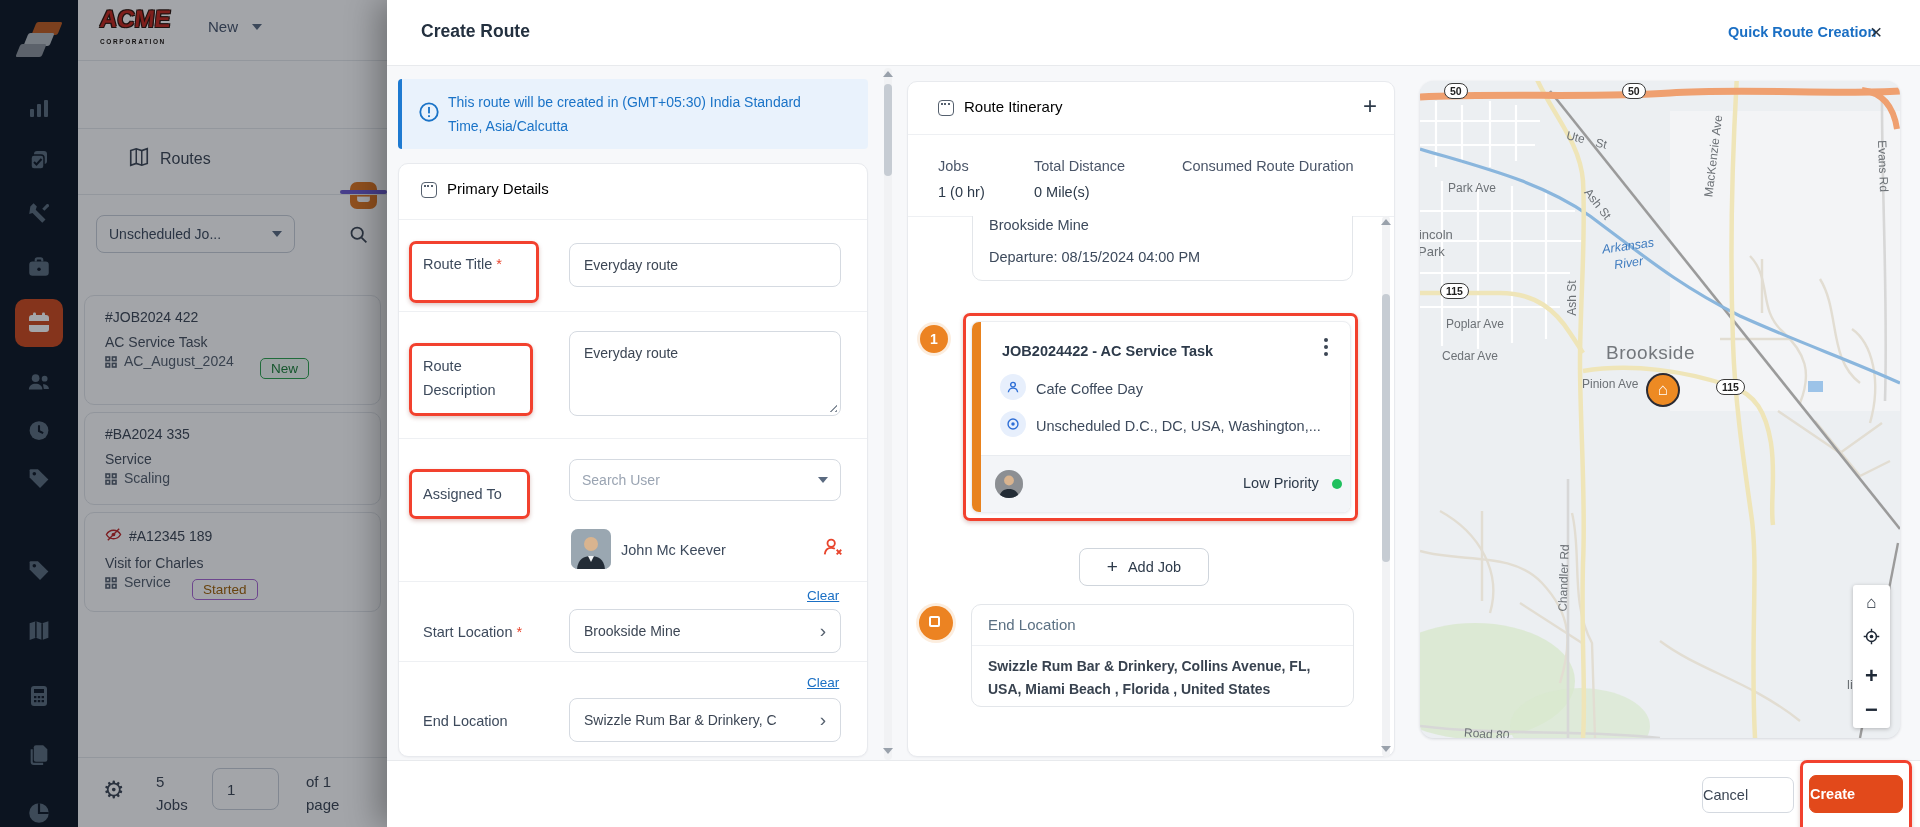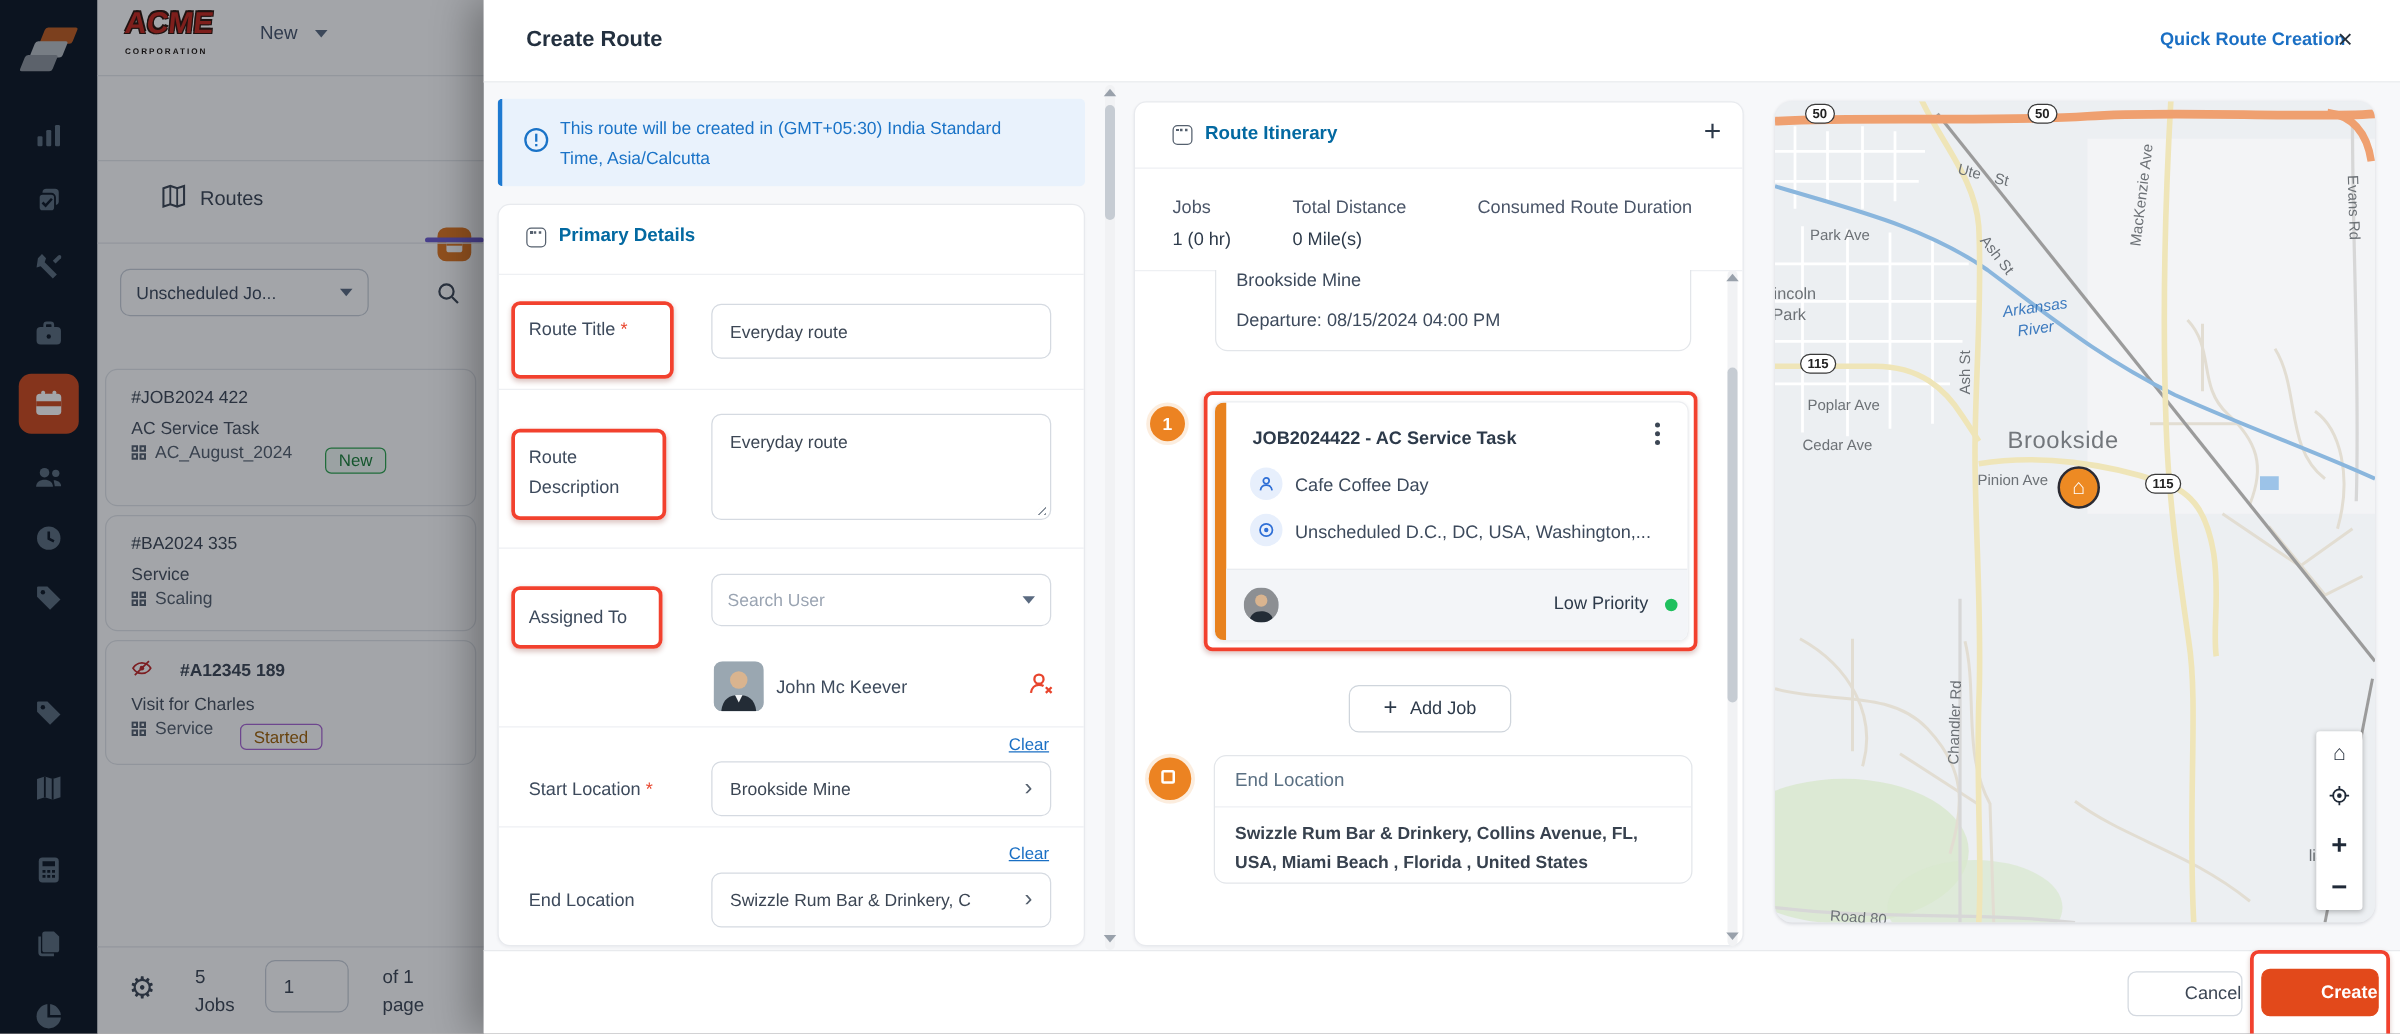--- a/index.html
+++ b/index.html
@@ -39,30 +39,30 @@
   
   .overlay{position:absolute;inset:0;background:rgba(13,19,30,0.38);z-index:20;}
 
   
   .modal{position:absolute;left:387px;top:0;width:1533px;height:827px;background:#f7f8fa;z-index:30;box-shadow:-10px 0 30px rgba(0,0,0,.3);}
   .m-head{position:absolute;left:0;top:0;width:100%;height:66px;background:#fff;border-bottom:1px solid #e8eaed;}
   .m-title{position:absolute;left:34px;top:21px;font-size:17.5px;font-weight:bold;color:#23303f;}
   .quick{position:absolute;font-size:14.5px;font-weight:bold;color:#1a6fc4;cursor:pointer;}
   .closex{position:absolute;font-size:21px;color:#27313d;cursor:pointer;line-height:20px;}
   .m-foot{position:absolute;left:0;top:760px;width:100%;height:67px;background:#fff;border-top:1px solid #e8eaed;}
-  .btn{position:absolute;border-radius:7px;font-size:14.5px;display:flex;align-items:center;justify-content:flex-end;cursor:pointer;}
+  .btn{position:absolute;border-radius:7px;font-size:14.5px;display:flex;align-items:center;justify-content:flex-start;cursor:pointer;}
   .btn.ghost{background:#fff;border:1px solid #d4d9e0;color:#3c4654;}
   .btn.primary{background:#e2491b;border:1px solid #e2491b;color:#fff;font-weight:bold;}
   .annot{position:absolute;border:3px solid #f2412e;border-radius:7px;pointer-events:none;z-index:60;box-shadow:0 2px 4px rgba(120,30,20,.25);}
 
   
   .banner{position:absolute;left:11px;top:79px;width:470px;height:70px;background:#e9f2fc;border-left:4px solid #1e7ad1;border-radius:4px;}
   .banner-text{position:absolute;left:46px;top:11px;width:390px;font-size:14px;line-height:24px;color:#1a73c7;}
   .card{position:absolute;background:#fff;border:1px solid #e8eaee;border-radius:10px;box-shadow:0 1px 2px rgba(20,30,50,.04);}
-  .sect-head{position:absolute;font-size:15px;font-weight:bold;color:#0369a1;}
+  .sect-head{position:absolute;font-size:15px;font-weight:normal;color:#000000;}
   .sect-ico{position:absolute;width:16px;height:16px;border:1.6px solid #55606e;border-radius:4px;}
   .sect-ico i{position:absolute;left:2px;top:2px;width:9px;height:2px;border-top:2px dotted #55606e;}
   .rowline{position:absolute;left:0;width:100%;height:1px;background:#eef0f3;}
   .flabel{position:absolute;font-size:14.5px;color:#3d4a5c;line-height:24px;}
   .req{color:#e8442c;}
   .tinput{position:absolute;border:1px solid #d5dae1;border-radius:8px;background:#fff;font-size:14px;color:#3c4654;padding:0 14px;}
   textarea.tinput{padding:11px 14px;resize:none;line-height:20px;}
   .selbox{position:absolute;border:1px solid #d5dae1;border-radius:8px;background:#fff;display:flex;align-items:center;justify-content:space-between;padding:0 12px;}
   .ph{font-size:14px;color:#9aa4b2;}
   .fieldbtn{position:absolute;border:1px solid #d5dae1;border-radius:8px;background:#fff;display:flex;align-items:center;justify-content:space-between;padding:0 14px;font-size:14px;color:#3c4654;cursor:pointer;}
@@ -275,21 +275,21 @@
                 <rect x="7.4" y="1" width="3.6" height="3.6"></rect>
                 <rect x="1" y="7.4" width="3.6" height="3.6"></rect>
                 <rect x="7.4" y="7.4" width="3.6" height="3.6"></rect>
               </g>
             </svg></span>
         <span>Scaling</span>
       </div>
     </div>
 
     <div class="jobcard" style="top:512px;height:100px;">
-      <div class="jc-id" style="display:flex;align-items:center;gap:22px;font-weight:bold;">
+      <div class="jc-id" style="display:flex;align-items:center;gap:7px;">
         <span><svg width="17" height="17" viewBox="0 0 24 24">
               <path d="M2 12s3.5-6 10-6 10 6 10 6-3.5 6-10 6-10-6-10-6z" fill="none" stroke="#c02626" stroke-width="2"></path>
               <circle cx="12" cy="12" r="2.6" fill="#c02626"></circle>
               <path d="M4 20L20 4" stroke="#c02626" stroke-width="2"></path>
             </svg></span>
         <span>#A12345 189</span>
       </div>
       <div class="jc-title">Visit for Charles</div>
       <div class="jc-cat">
         <span class="gridglyph"><svg width="12" height="12" viewBox="0 0 12 12">

